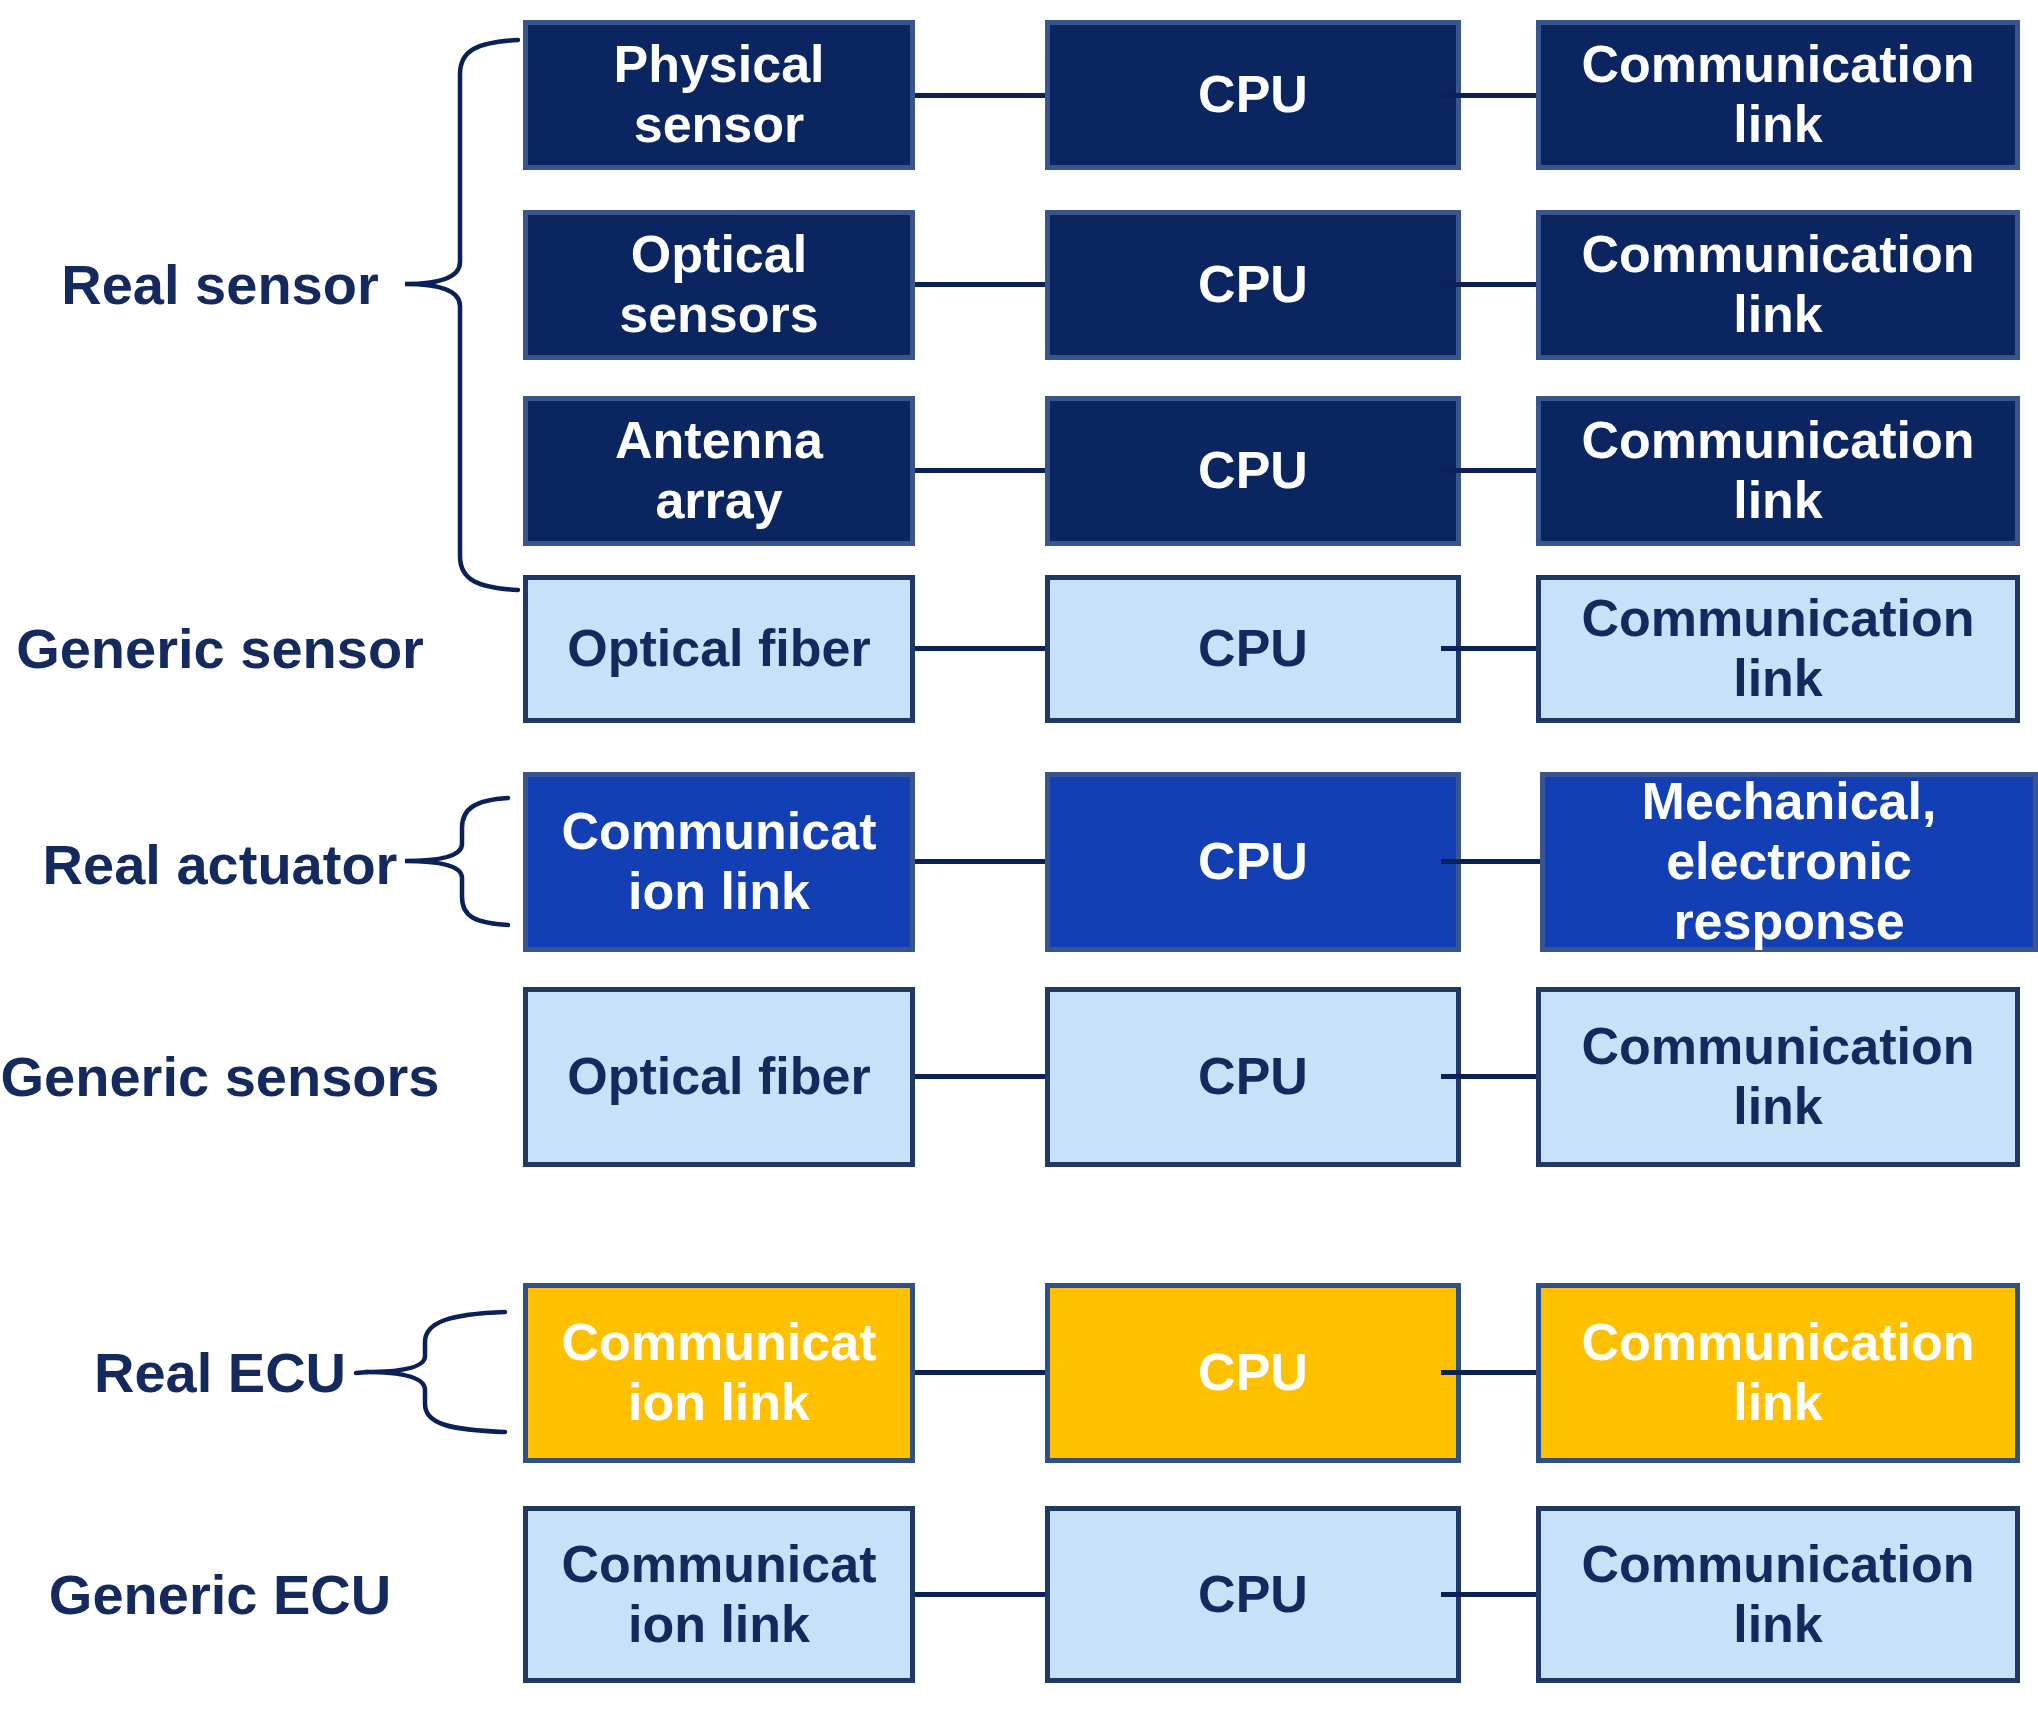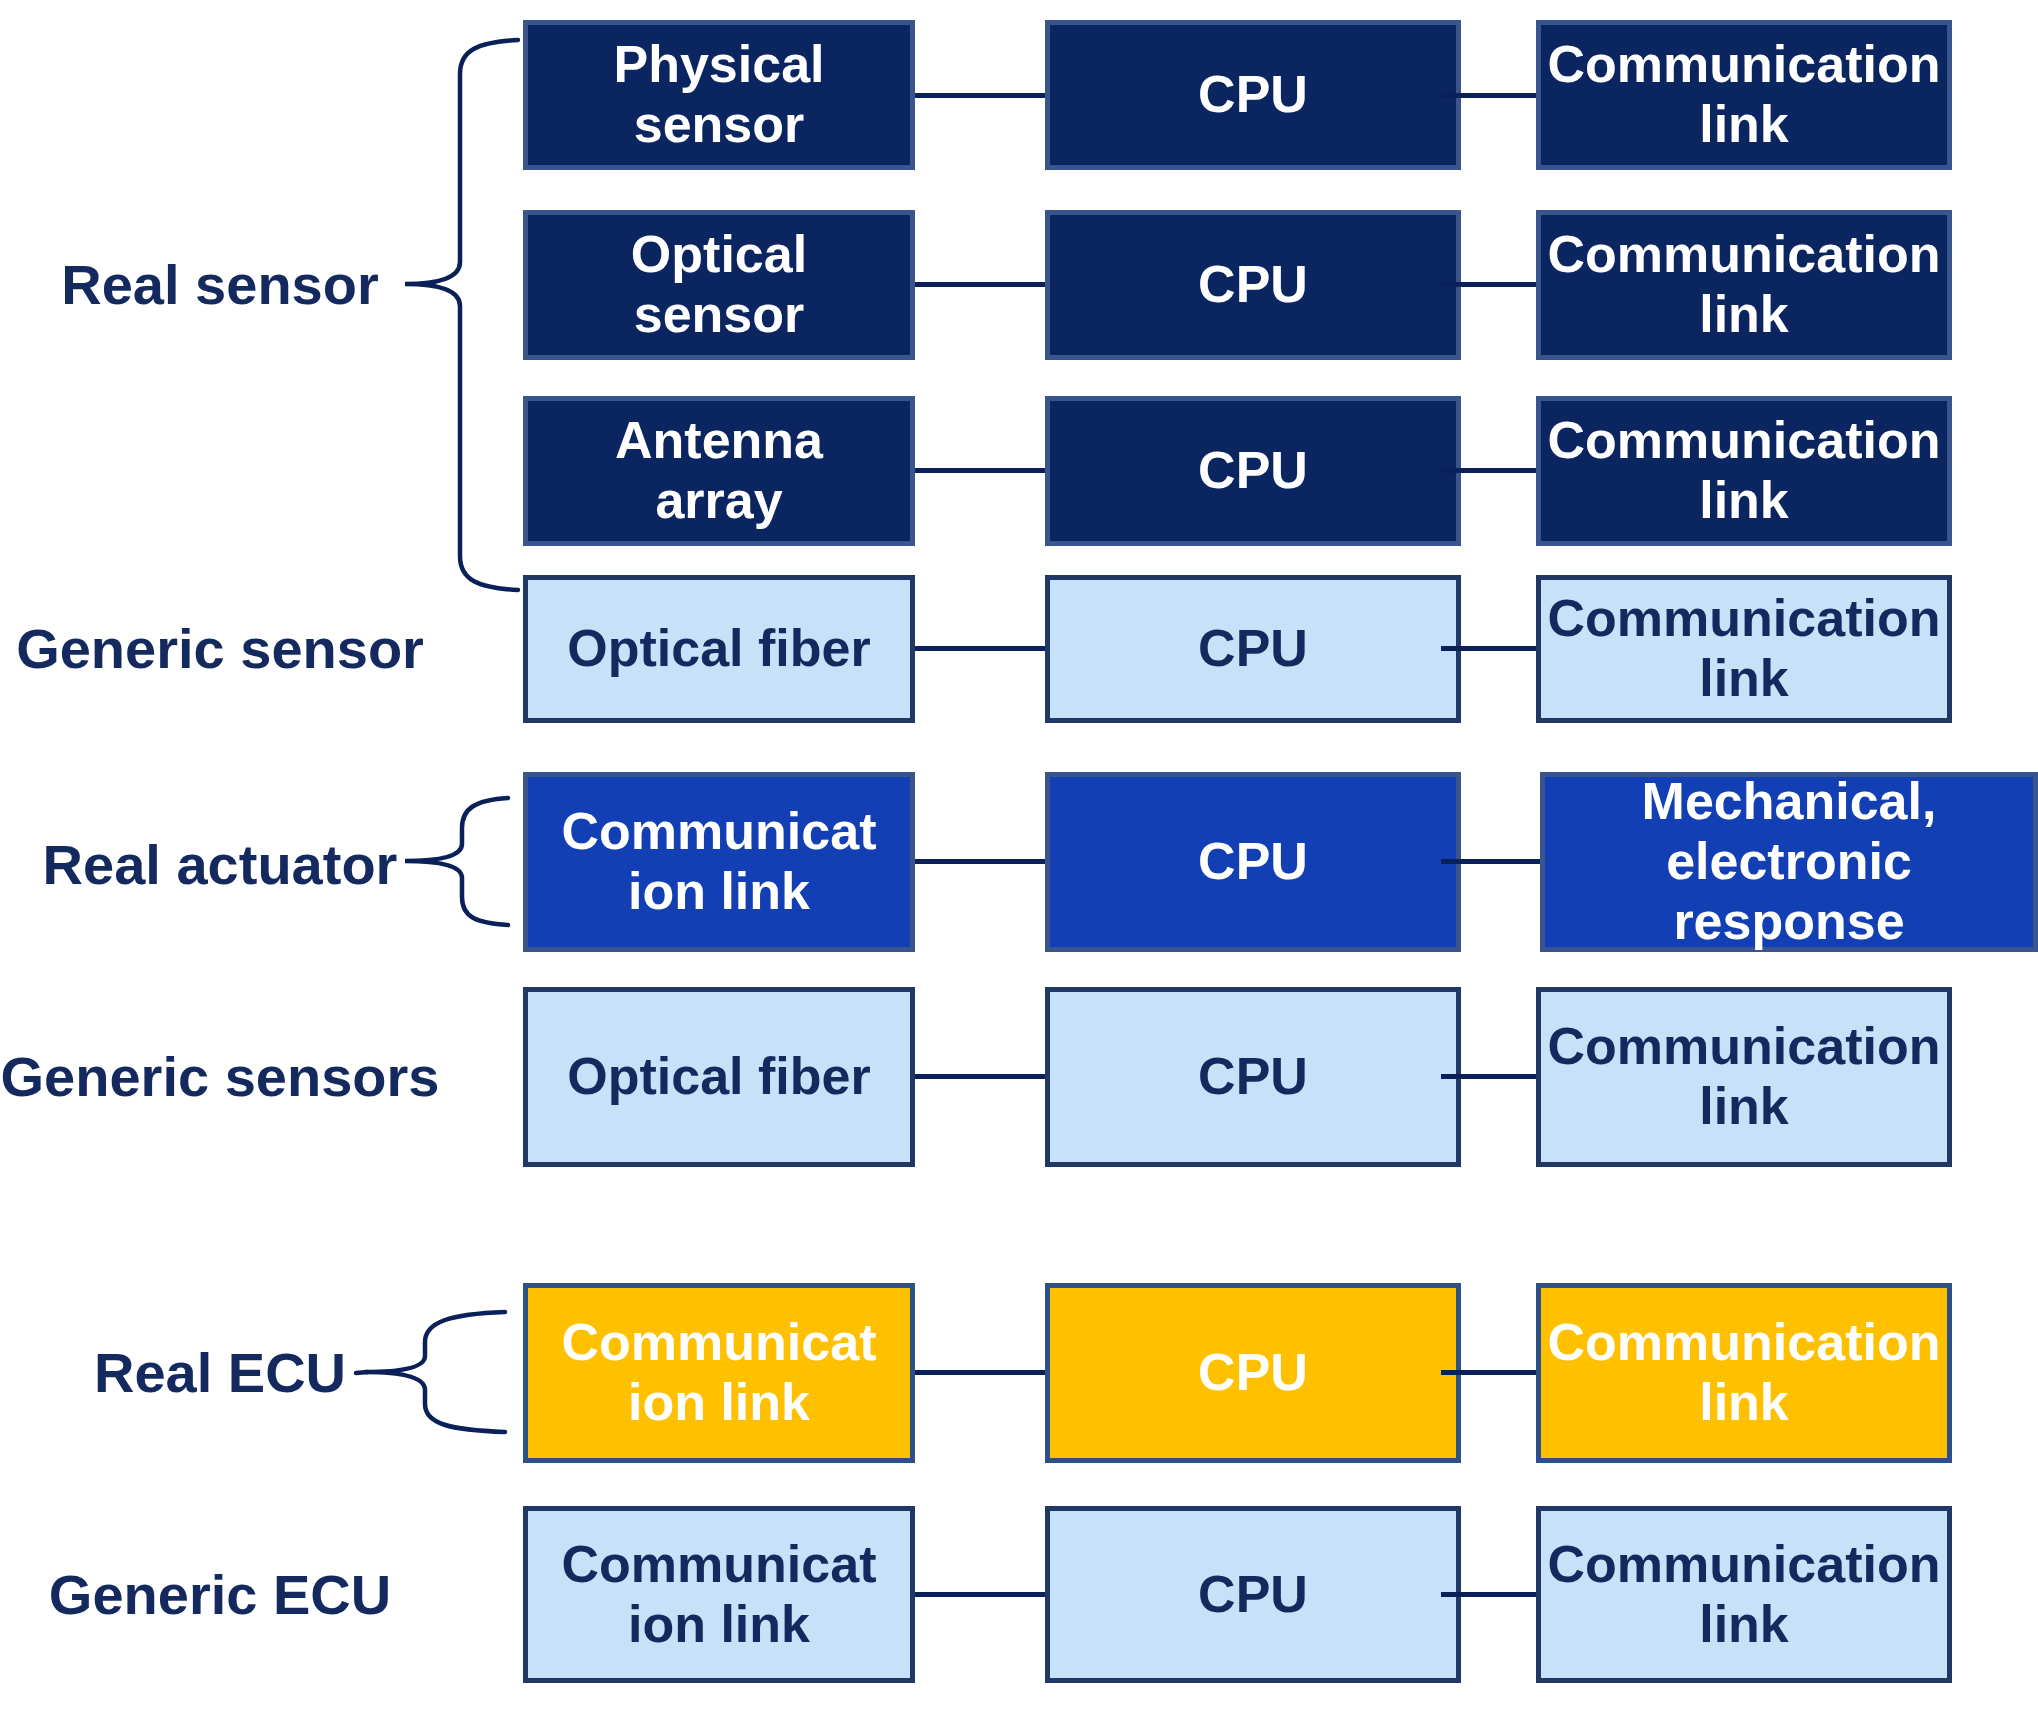--- a/index.html
+++ b/index.html
@@ -30,21 +30,21 @@
   .royal{background:var(--royal-blue-fill);border-color:var(--dark-navy-border); color:var(--white-text);}
   .light{background:var(--light-blue-fill);border-color:var(--light-blue-border);color:var(--navy-text);}
   .gold {background:var(--gold-fill);      border-color:var(--gold-border);      color:var(--white-text);}
 
   
   .r1{top:20px;height:150px}  .r2{top:210px;height:150px} .r3{top:396px;height:150px}
   .r4{top:575px;height:148px} .r5{top:772px;height:180px} .r6{top:987px;height:180px}
   .r7{top:1283px;height:180px}.r8{top:1506px;height:177px}
   
   .c1{left:523px;width:392px} .c2{left:1045px;width:416px}
-  .c3{left:1536px;width:416px}.c3w{left:1540px;width:498px}
+  .c3{left:1536px;width:484px}.c3w{left:1540px;width:498px}
 
   .conn{position:absolute;height:5px;background:var(--line);}
   .ca{left:915px;width:130px} .cb{left:1441px;width:95px} .cbw{left:1441px;width:99px}
   .y1{top:93px}.y2{top:282px}.y3{top:468px}.y4{top:646px}
   .y5{top:859px}.y6{top:1074px}.y7{top:1370px}.y8{top:1592px}
 
   .side-label{
     position:absolute;left:0;width:440px;text-align:center;
     font-weight:bold;font-size:56px;line-height:70px;color:var(--navy-text);
   }
@@ -81,21 +81,21 @@
       <span class="box-label">CPU</span>
     </div>
   <div class="conn cb y1"></div>
   <div class="box dark r1 c3">
       <span class="box-label">Communication
 link</span>
     </div>
 
   <div class="box dark r2 c1">
       <span class="box-label">Optical
-sensor</span>
+sensors</span>
     </div>
   <div class="conn ca y2"></div>
   <div class="box dark r2 c2">
       <span class="box-label">CPU</span>
     </div>
   <div class="conn cb y2"></div>
   <div class="box dark r2 c3">
       <span class="box-label">Communication
 link</span>
     </div>

